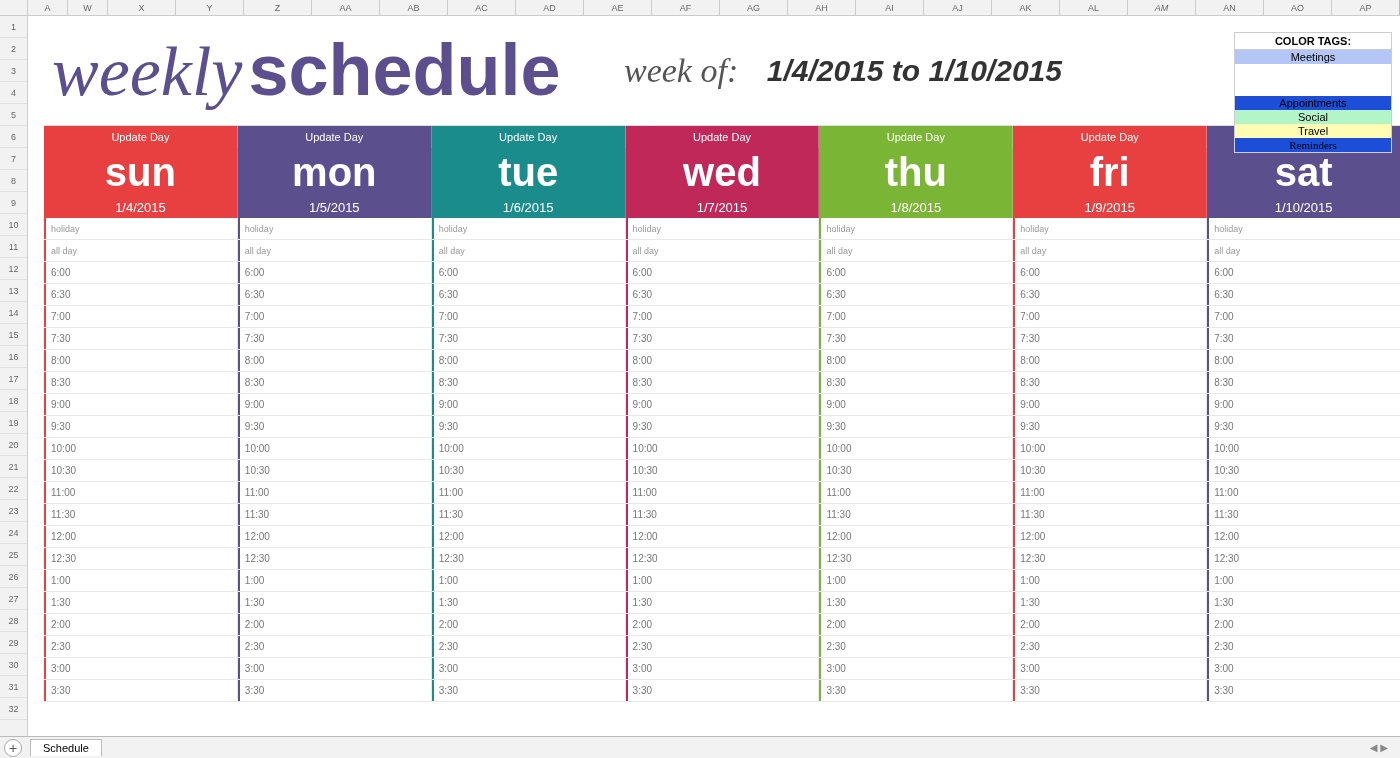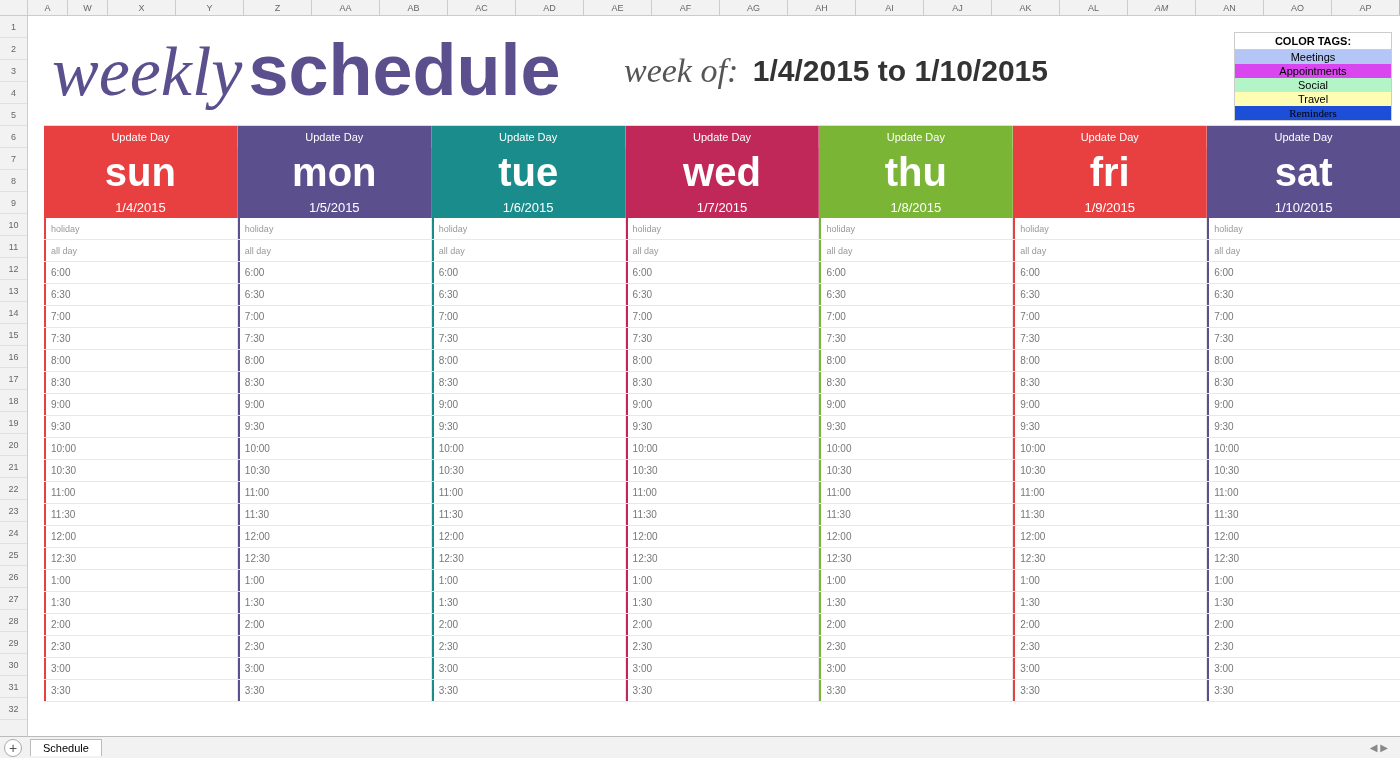--- a/index.html
+++ b/index.html
@@ -165,22 +165,23 @@
       font-size: 34px;
       color: #555;
       font-style: italic;
       font-family: cursive;
     }
 
     .wi-dates {
       font-size: 30px;
       color: #333;
       font-weight: bold;
-      margin-left: 6px;
+      margin-left: 20px;
       font-family: Arial, sans-serif;
+      font-style: italic;
     }
 
     .color-legend {
       position: absolute;
       right: 8px;
       top: 16px;
       border: 1px solid #ccc;
       width: 158px;
       background: #fff;
       font-size: 11px;
@@ -386,21 +387,21 @@
 
         <div class="week-info">
           <span class="wi-label">week of:</span>
           <span class="wi-colon">&nbsp;</span>
           <span class="wi-dates">1/4/2015 to 1/10/2015</span>
         </div>
 
         <div class="color-legend">
           <div class="cl-title">COLOR TAGS:</div>
           <div class="cl-row" style="background:#b3c6f5;">Meetings</div>
-          <div class="cl-row" style="background:#d946ef;">Appointments</div>
+          <div class="cl-row" style="background:#1d4ed8;margin-top:32px;">Appointments</div>
           <div class="cl-row" style="background:#b3f5c6;">Social</div>
           <div class="cl-row" style="background:#fffdb3;">Travel</div>
           <div class="cl-row" style="background:#1d4ed8;font-family:Liberation Serif, serif;">Reminders</div>
         </div>
       </div>
 
       <div class="days-section">
 
         <div class="update-row" id="update-row-container">
         <div class="upd-cell sun-bg">Update Day</div>

